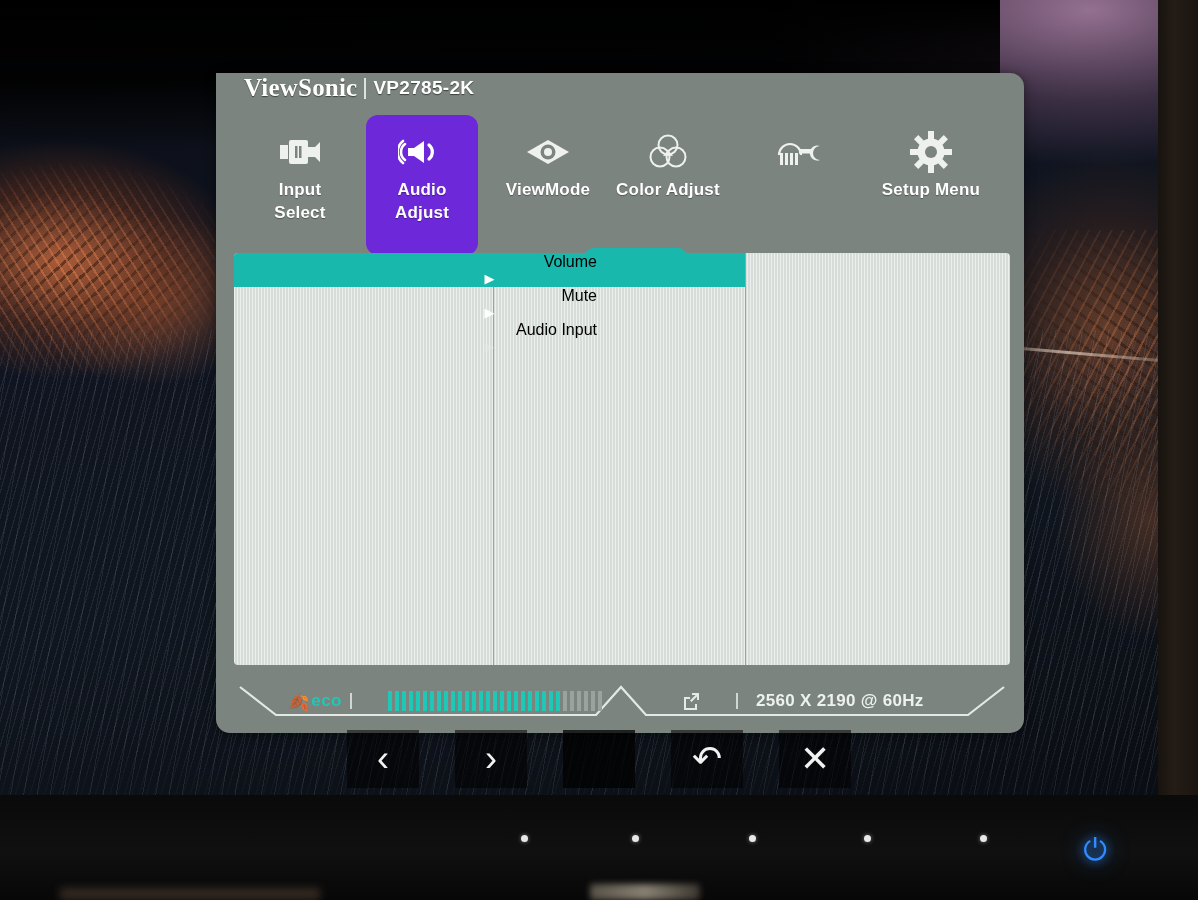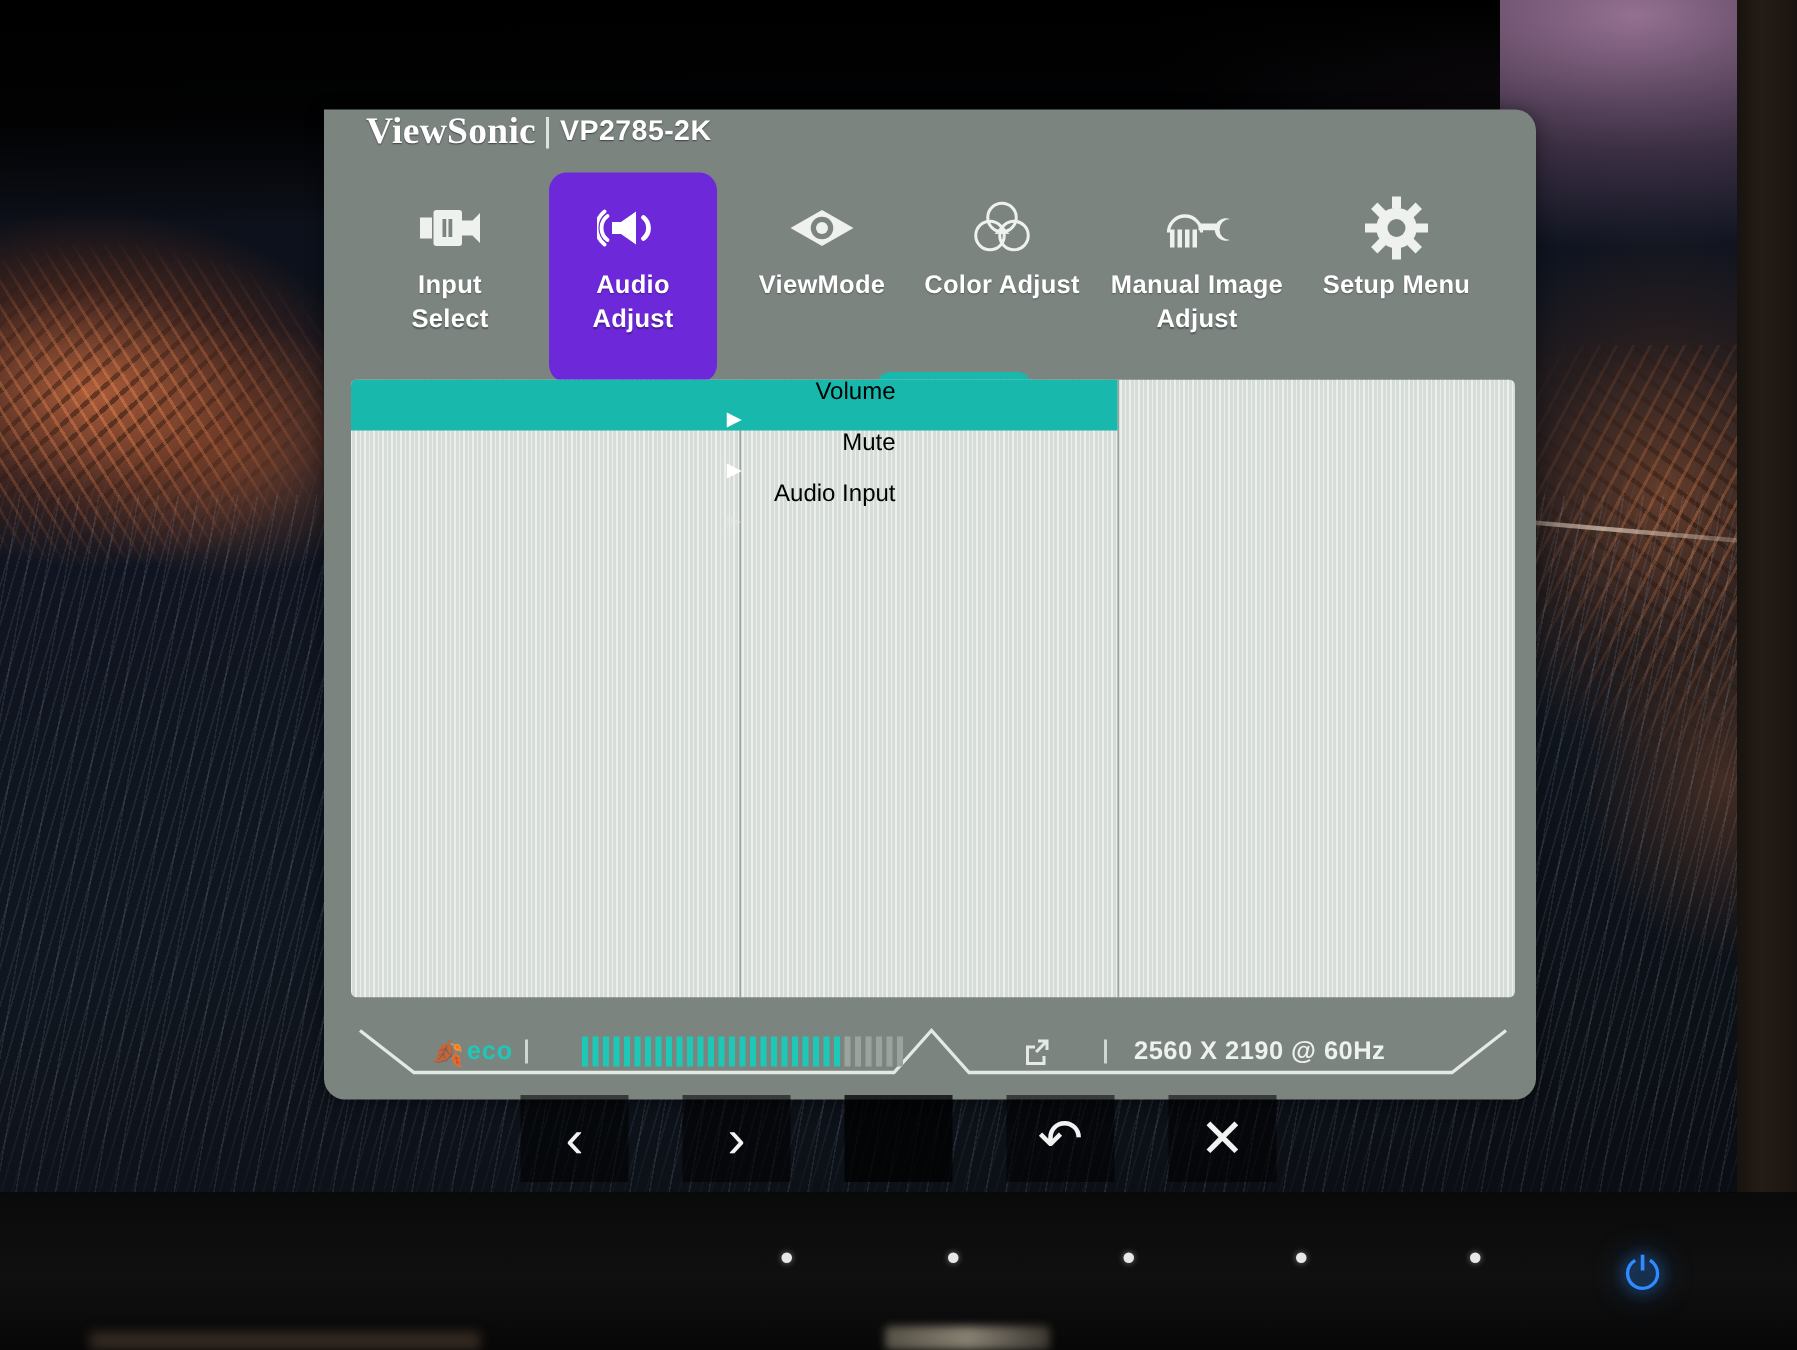--- a/index.html
+++ b/index.html
@@ -299,21 +299,20 @@
           <svg width="50" height="34" viewBox="0 0 50 34">
             <path d="M6 20 a11 11 0 0 1 22 0" fill="none" stroke="#eef1ee" stroke-width="2.2"></path>
             <rect x="7" y="18" width="3" height="12" fill="#eef1ee"></rect>
             <rect x="12" y="18" width="3" height="12" fill="#eef1ee"></rect>
             <rect x="17" y="18" width="3" height="12" fill="#eef1ee"></rect>
             <rect x="22" y="18" width="3" height="12" fill="#eef1ee"></rect>
             <rect x="26" y="14" width="12" height="4.5" fill="#eef1ee"></rect>
             <path d="M47 11 a7.5 7.5 0 1 0 0 14 a5.5 5.5 0 1 1 0 -14 z" fill="#eef1ee"></path>
           </svg>
         </span>
-        <span class="lbl">Manual Image<br>Adjust</span>
       </div>
 
       <div class="tab" id="t5">
         <span class="ic">
           <svg width="44" height="44" viewBox="0 0 44 44">
             <g fill="#eef1ee">
               <circle cx="22" cy="22" r="13.5"></circle>
               <g>
                 <rect x="19" y="1" width="6" height="8"></rect>
                 <rect x="19" y="35" width="6" height="8"></rect>

